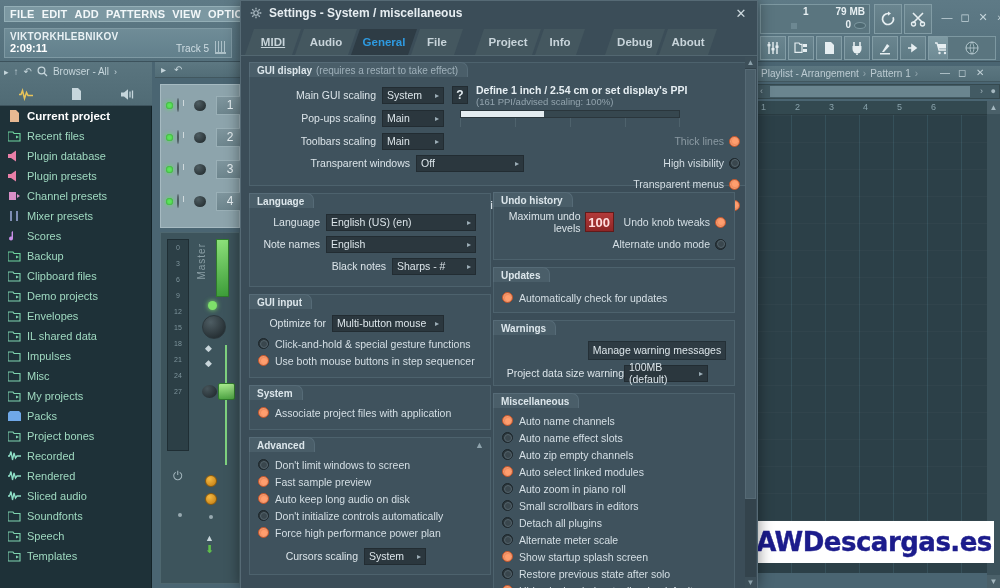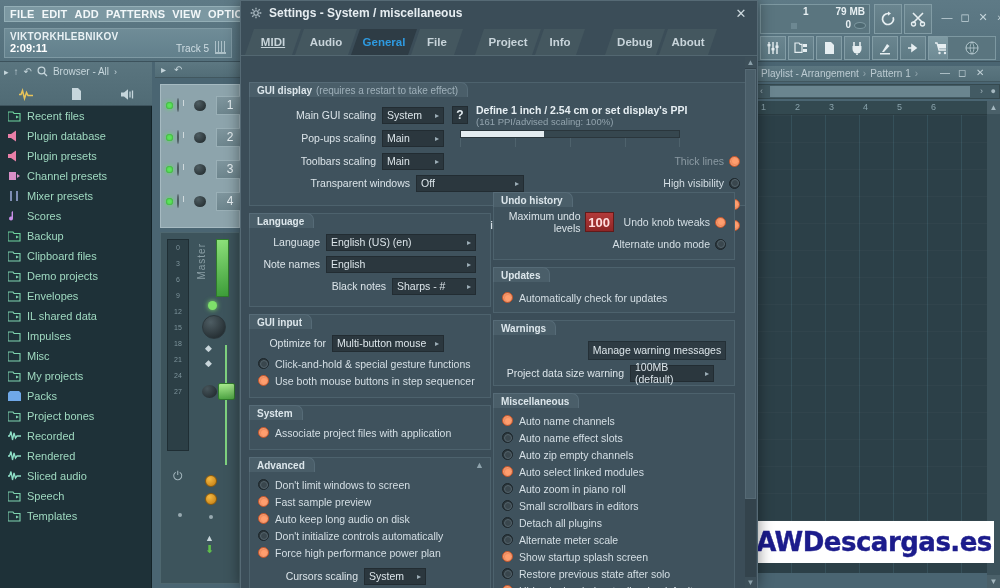--- a/index.html
+++ b/index.html
@@ -381,20 +381,26 @@
         <path d="M2 1h6l3 3v9H2z" fill="#c6d6dc"></path>
       </svg>
       <svg width="14" height="13" viewBox="0 0 14 13">
         <path d="M1 4.5h3l4-3.2v10.4l-4-3.2H1z" fill="#c6d6dc"></path>
         <path d="M10 3.5v6M12.5 2.5v8" stroke="#c6d6dc" stroke-width="1.3"></path>
       </svg>
     </div>
   </div>
 
   <div class="browser" id="browser-list">
+      <div class="br-item first">
+        <span class="br-ico"><svg viewBox="0 0 13 12" width="13" height="12">
+            <path d="M2 0h6l3 3v9H2z" fill="#e6b892"></path>
+          </svg></span>
+        <span class="lbl">Current project</span>
+      </div>
       <div class="br-item">
         <span class="br-ico"><svg viewBox="0 0 13 12" width="13" height="12">
             <path d="M0 2h5l1 1.5h6V11H0z" fill="none" stroke="#6fd6a0" stroke-width="1.1"></path>
             <path d="M8 5.5l3 1.5-3 1.5z" fill="#6fd6a0"></path>
           </svg></span>
         <span class="lbl">Recent files</span>
       </div>
       <div class="br-item">
         <span class="br-ico"><svg viewBox="0 0 13 12" width="13" height="12">
             <path d="M0 4h3l5-3.5v11L3 8H0z" fill="#e87fa8"></path>
@@ -502,20 +508,26 @@
         <span class="br-ico"><svg viewBox="0 0 13 12" width="13" height="12">
             <path d="M0 6h1.5L3 1.5 4.5 10 6 3l1.5 5L9 6h4" stroke="#8fe0c8" stroke-width="1.3" fill="none"></path>
           </svg></span>
         <span class="lbl">Rendered</span>
       </div>
       <div class="br-item">
         <span class="br-ico"><svg viewBox="0 0 13 12" width="13" height="12">
             <path d="M0 6h1.5L3 1.5 4.5 10 6 3l1.5 5L9 6h4" stroke="#8fe0c8" stroke-width="1.3" fill="none"></path>
           </svg></span>
         <span class="lbl">Sliced audio</span>
+      </div>
+      <div class="br-item">
+        <span class="br-ico"><svg viewBox="0 0 13 12" width="13" height="12">
+            <path d="M0 2h5l1 1.5h6V11H0z" fill="none" stroke="#7fd4b0" stroke-width="1.1"></path>
+          </svg></span>
+        <span class="lbl">Soundfonts</span>
       </div>
       <div class="br-item">
         <span class="br-ico"><svg viewBox="0 0 13 12" width="13" height="12">
             <path d="M0 2h5l1 1.5h6V11H0z" fill="none" stroke="#7fd4b0" stroke-width="1.1"></path>
             <path d="M8 5.5l3 1.5-3 1.5z" fill="#7fd4b0"></path>
           </svg></span>
         <span class="lbl">Speech</span>
       </div>
       <div class="br-item">
         <span class="br-ico"><svg viewBox="0 0 13 12" width="13" height="12">
@@ -647,21 +659,21 @@
         <div class="tab bg" style="left: 234px; width: 66px;">Project</div>
         <div class="tab bg" style="left: 294px; width: 50px;">Info</div>
         <div class="tab bg" style="left: 364px; width: 60px;">Debug</div>
         <div class="tab bg" style="left: 418px; width: 58px;">About</div>
       </div>
 
     <div class="st-body">
 
       <div class="col-l">
 
-        <div class="grp" style="width:500px; padding:20px 8px 25px 8px; height:124px;margin-top:20px;">
+        <div class="grp" style="width:500px; padding:20px 8px 25px 8px; height:124px;">
           <div class="gt">
             <span>GUI display</span>
             <span class="sub">(requires a restart to take effect)</span>
           </div>
 
           <div class="row" style="margin-top:2px;">
             <div class="rlbl" style="width:118px;">Main GUI scaling</div>
             <div class="combo" style="width:62px; margin-left:6px;">
               <span>System</span>
               <span class="arr">▸</span>
@@ -873,21 +885,21 @@
             </div>
         </div>
 
         <div class="grp" style="height:66px;">
           <div class="gt">Warnings</div>
           <div class="row" style="justify-content:flex-end; height:22px;">
             <div class="btn-wide" style="width:138px;">Manage warning messages</div>
           </div>
           <div class="row">
             <div class="rlbl" style="width:122px;">Project data size warning</div>
-            <div class="combo" style="width:84px; margin-left:6px;">
+            <div class="combo" style="width:84px; ">
               <span>100MB (default)</span>
               <span class="arr">▸</span>
             </div>
           </div>
         </div>
 
         <div class="grp" style="padding-bottom:6px;">
           <div class="gt">Miscellaneous</div>
           <div id="misc-opts">
               <div class="radio-row">

